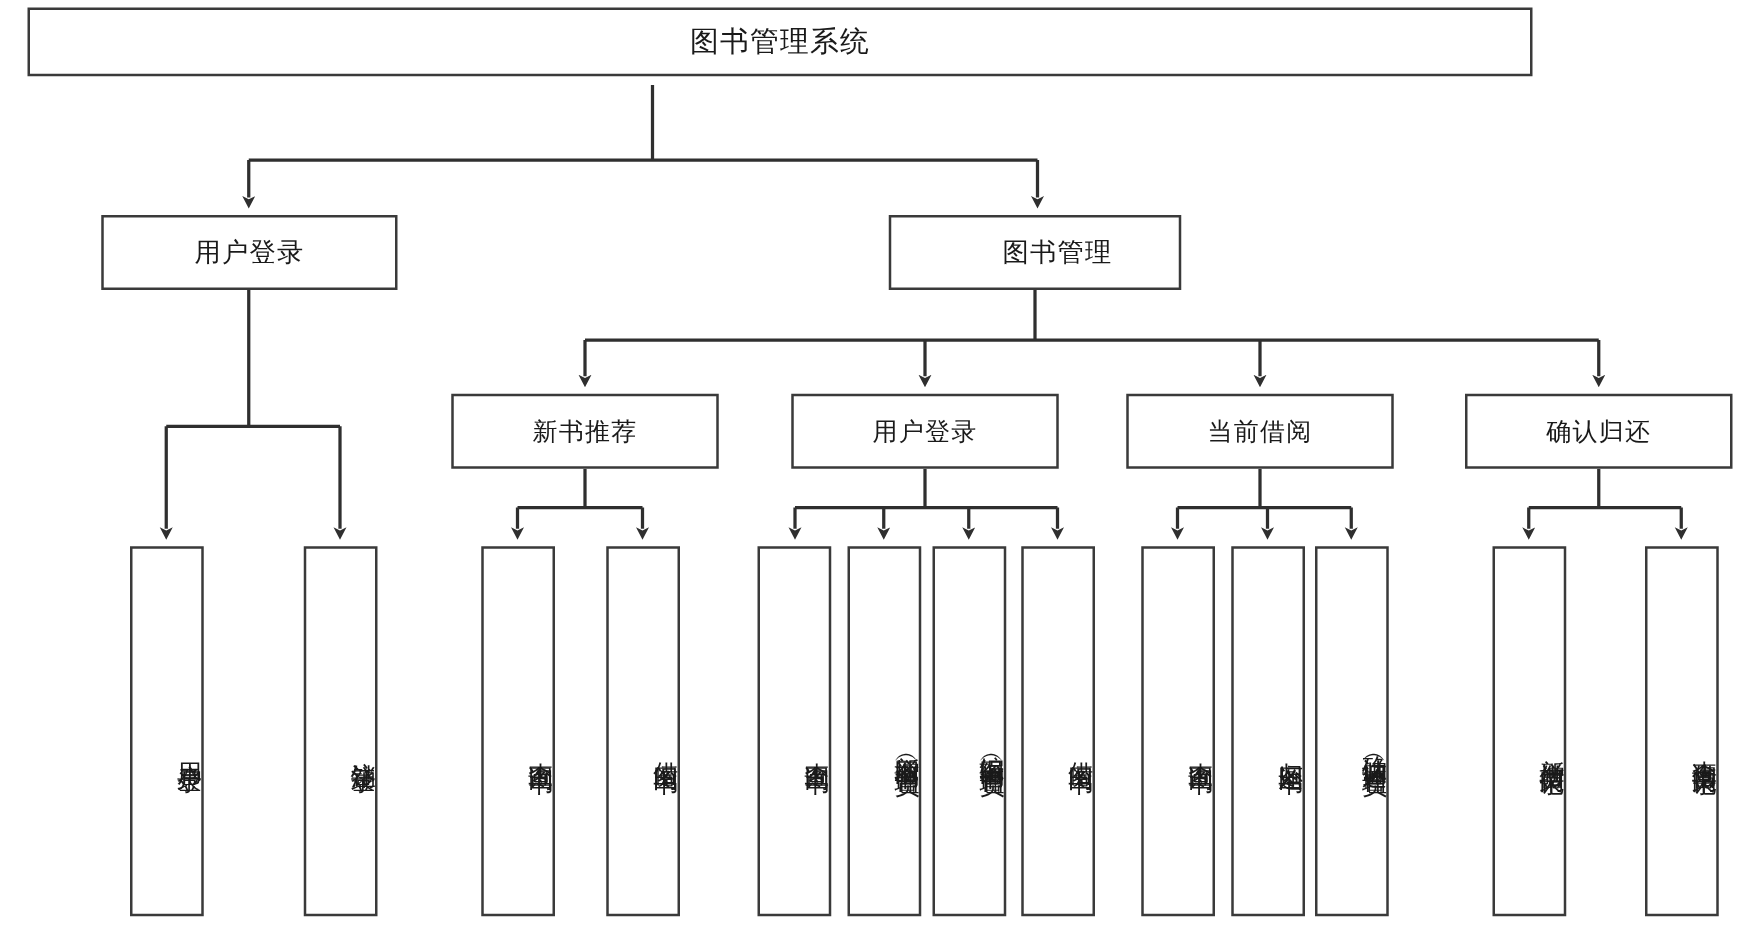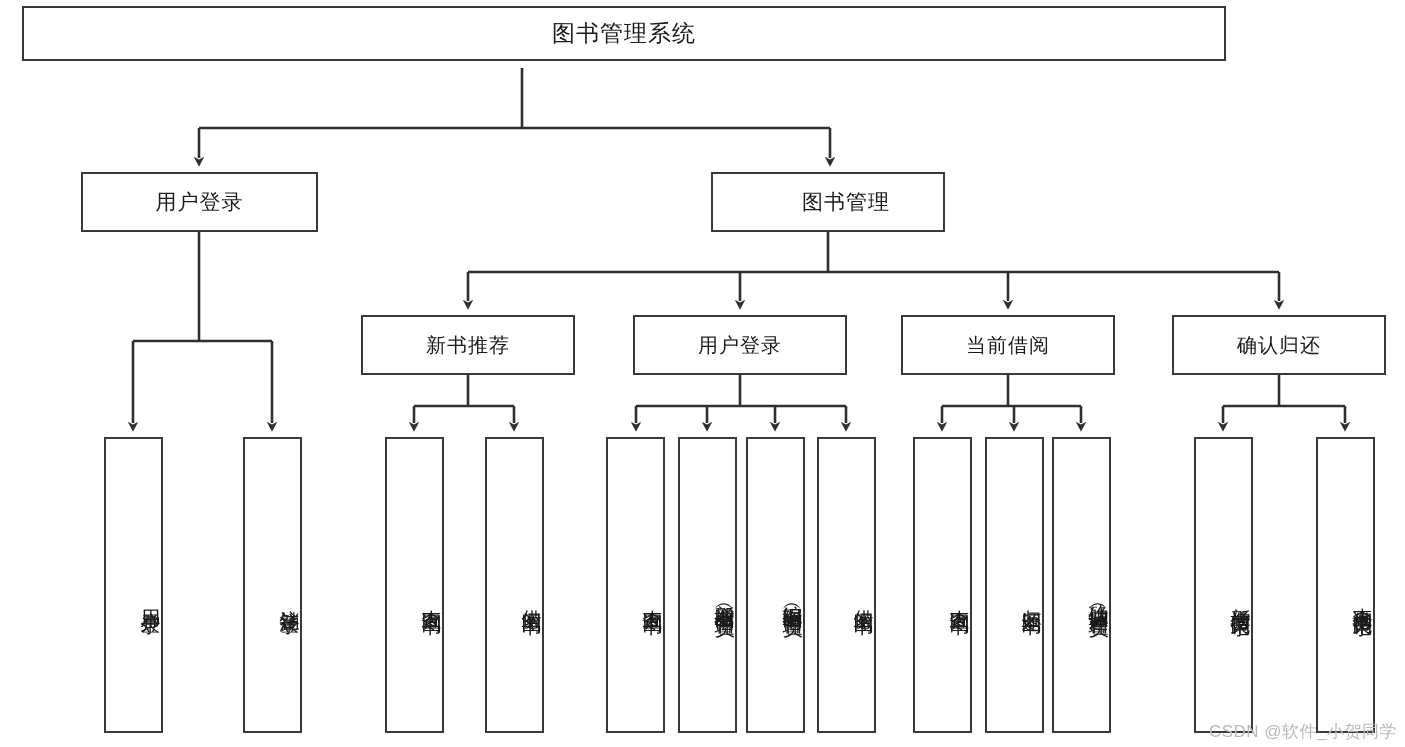--- a/index.html
+++ b/index.html
@@ -187,14 +187,13 @@
     <span class="vtext">确认归还（管理员）</span>
   </div>
 
   <div class="node leaf" style="left:1194px; top:437px; width:59px; height:296px;">
     <span class="vtext">新增借阅记录</span>
   </div>
   <div class="node leaf" style="left:1316px; top:437px; width:59px; height:296px;">
     <span class="vtext">查询借阅记录</span>
   </div>
 
-  <div class="watermark">CSDN @软件_小贺同学</div>
 </div>
 
 </body></html>

